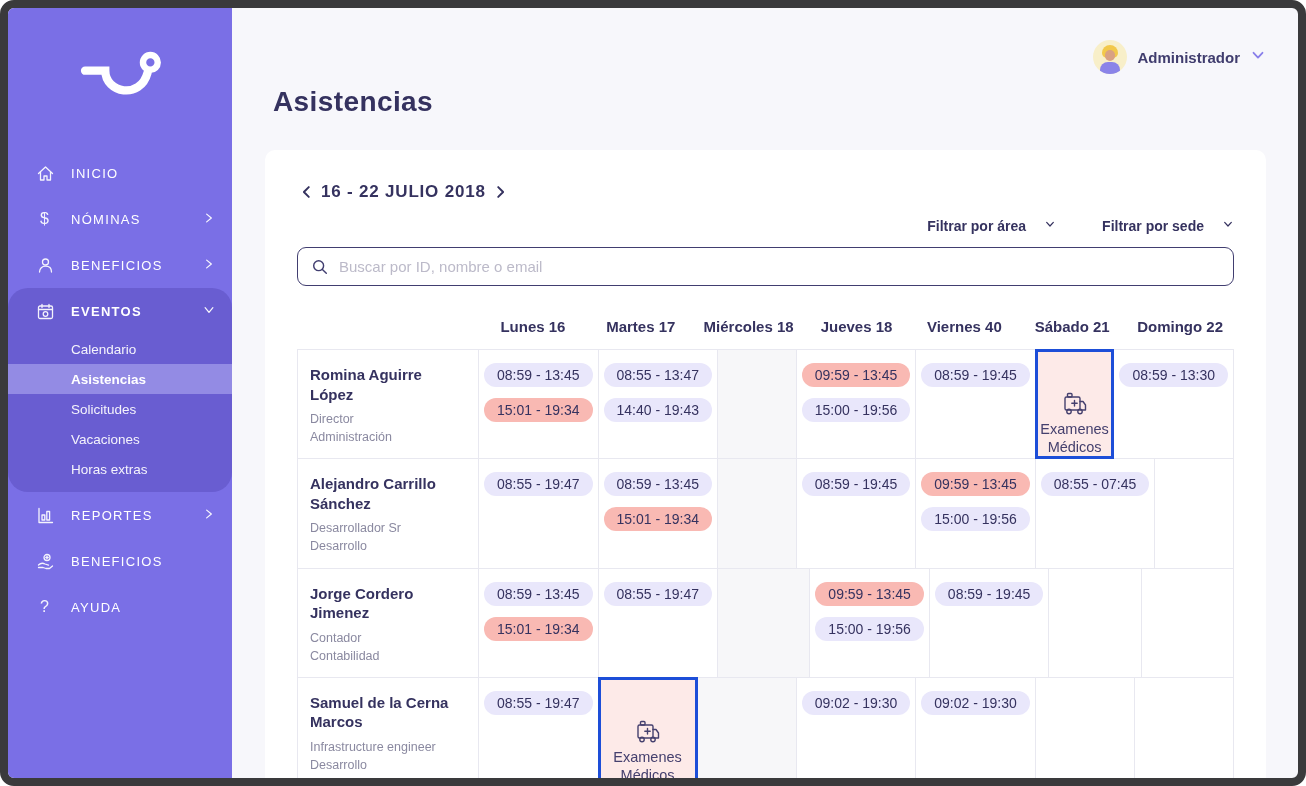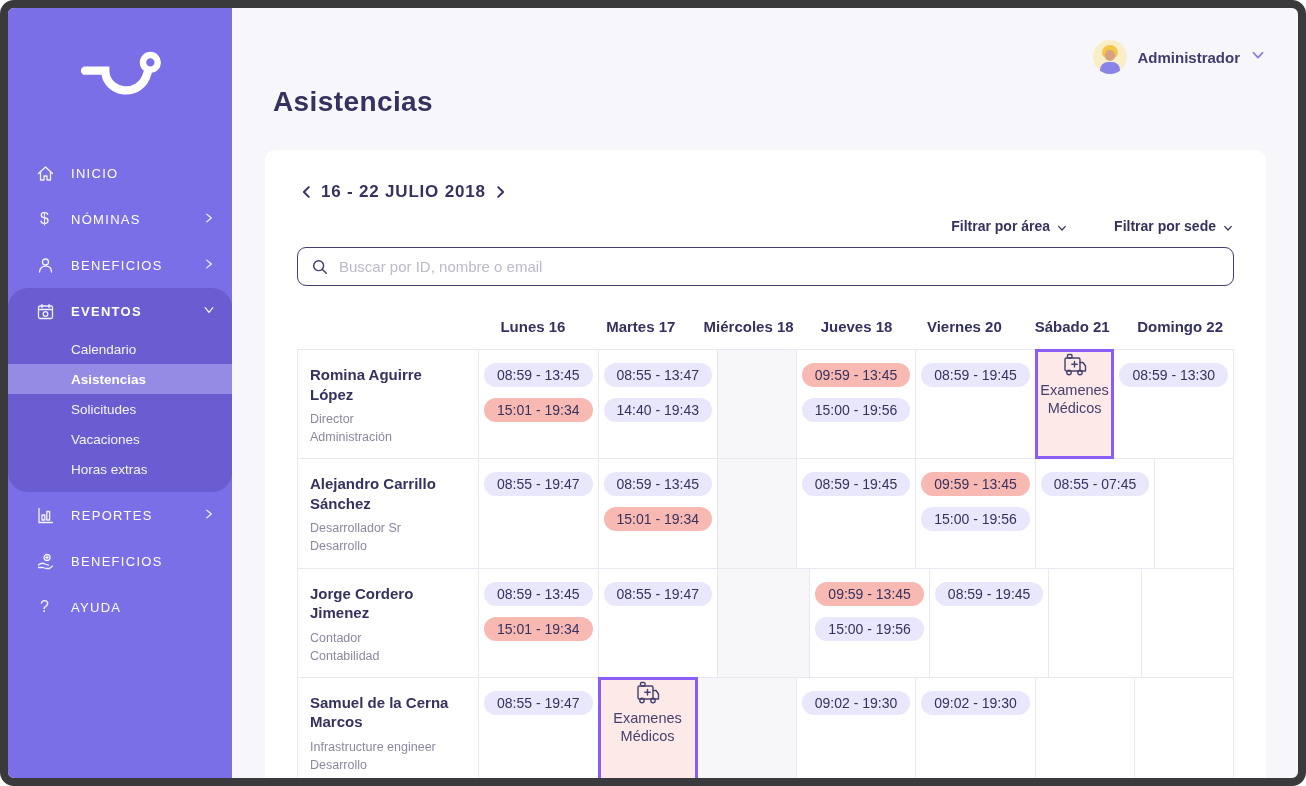--- a/index.html
+++ b/index.html
@@ -36,21 +36,21 @@
 
   .card{ position:absolute; left:33px; right:32px; top:142px; bottom:-14px; background:#fff;
          border-radius:10px; padding:32px 32px 0 32px; }
 
   .week-nav{ display:flex; align-items:center; gap:4px; color:#35325f; }
   .week-arrow{ background:none; border:none; cursor:pointer; display:flex; padding:2px; }
   .week-arrow svg{ stroke:#35325f; fill:none; stroke-width:2.2; stroke-linecap:round; stroke-linejoin:round;}
   .week-label{ font-size:17px; font-weight:700; letter-spacing:.8px; }
 
   .filters{ display:flex; justify-content:flex-end; gap:46px; margin-top:16px; }
-  .filter-link{ display:flex; align-items:flex-end; gap:6px; font-size:14px; font-weight:700; color:#35325f; cursor:pointer;}
+  .filter-link{ display:flex; align-items:flex-start; gap:18px; font-size:14px; font-weight:700; color:#35325f; cursor:pointer;}
   .filter-link svg{ stroke:#35325f; fill:none; stroke-width:1.8; stroke-linecap:round; stroke-linejoin:round;}
 
   .search-box{ margin-top:13px; height:39px; border:1.5px solid #413e70; border-radius:9px;
                display:flex; align-items:center; padding:0 13px; gap:10px; background:#fff;}
   .search-box svg{ stroke:#413e70; fill:none; stroke-width:1.6; stroke-linecap:round;}
   .search-box input{ flex:1; border:none; outline:none; font-size:15px; color:#35325f;
                      font-family:"Liberation Sans", sans-serif; background:transparent;}
   .search-box input::placeholder{ color:#bcbac9; }
 
   .grid-cols{ display:grid; grid-template-columns:182px repeat(7, 1fr); }
@@ -64,22 +64,22 @@
              align-items:center; padding:13px 5px 12px; gap:11px; }
   .day-cell.shaded{ background:#f7f7f9; }
   .name-cell{ padding:15px 10px 12px 12px; }
   .emp-name{ font-size:15px; font-weight:700; color:#35325f; line-height:1.3; }
   .emp-role{ font-size:12.5px; color:#8a89a0; margin-top:6px; line-height:1.45;}
   .emp-dept{ font-size:12.5px; color:#8a89a0; line-height:1.45;}
 
   .chip{ background:#e9e7fb; color:#35325f; font-size:14px; padding:4px 13px; border-radius:14px; white-space:nowrap;}
   .chip.alert{ background:#f9b9b3; }
 
-  .event-box{ position:absolute; inset:-1px; background:#fdeae8; border:3px solid #8b5cf6;
-              display:flex; flex-direction:column; align-items:center; justify-content:flex-start;
+  .event-box{ position:absolute; inset:-1px; background:#fdeae8; border:3px solid #1d4ed8;
+              display:flex; flex-direction:column; align-items:center; justify-content:flex-end;
               gap:3px; cursor:pointer; z-index:1;}
   .event-box svg{ stroke:#45406e; fill:none; stroke-width:1.4; stroke-linecap:round; stroke-linejoin:round;}
   .event-label{ color:#45406e; font-size:14.5px; text-align:center; line-height:1.25; max-width:88px;}
 </style>
 </head>
 <body>
 
 <div class="window">
 
   <aside class="sidebar">
@@ -249,21 +249,21 @@
         </svg>
         <input type="text" placeholder="Buscar por ID, nombre o email" style="">
       </div>
 
       <div class="grid-cols grid-header">
         <div class="day-header"></div>
         <div class="day-header">Lunes 16</div>
         <div class="day-header">Martes 17</div>
         <div class="day-header">Miércoles 18</div>
         <div class="day-header">Jueves 18</div>
-        <div class="day-header">Viernes 20</div>
+        <div class="day-header">Viernes 40</div>
         <div class="day-header">Sábado 21</div>
         <div class="day-header">Domingo 22</div>
       </div>
 
       <div class="t-body">
   <div class="t-row grid-cols">
     <div class="cell name-cell">
       <div class="emp-name">Romina Aguirre López</div>
       <div class="emp-role">Director</div>
       <div class="emp-dept">Administración</div>

